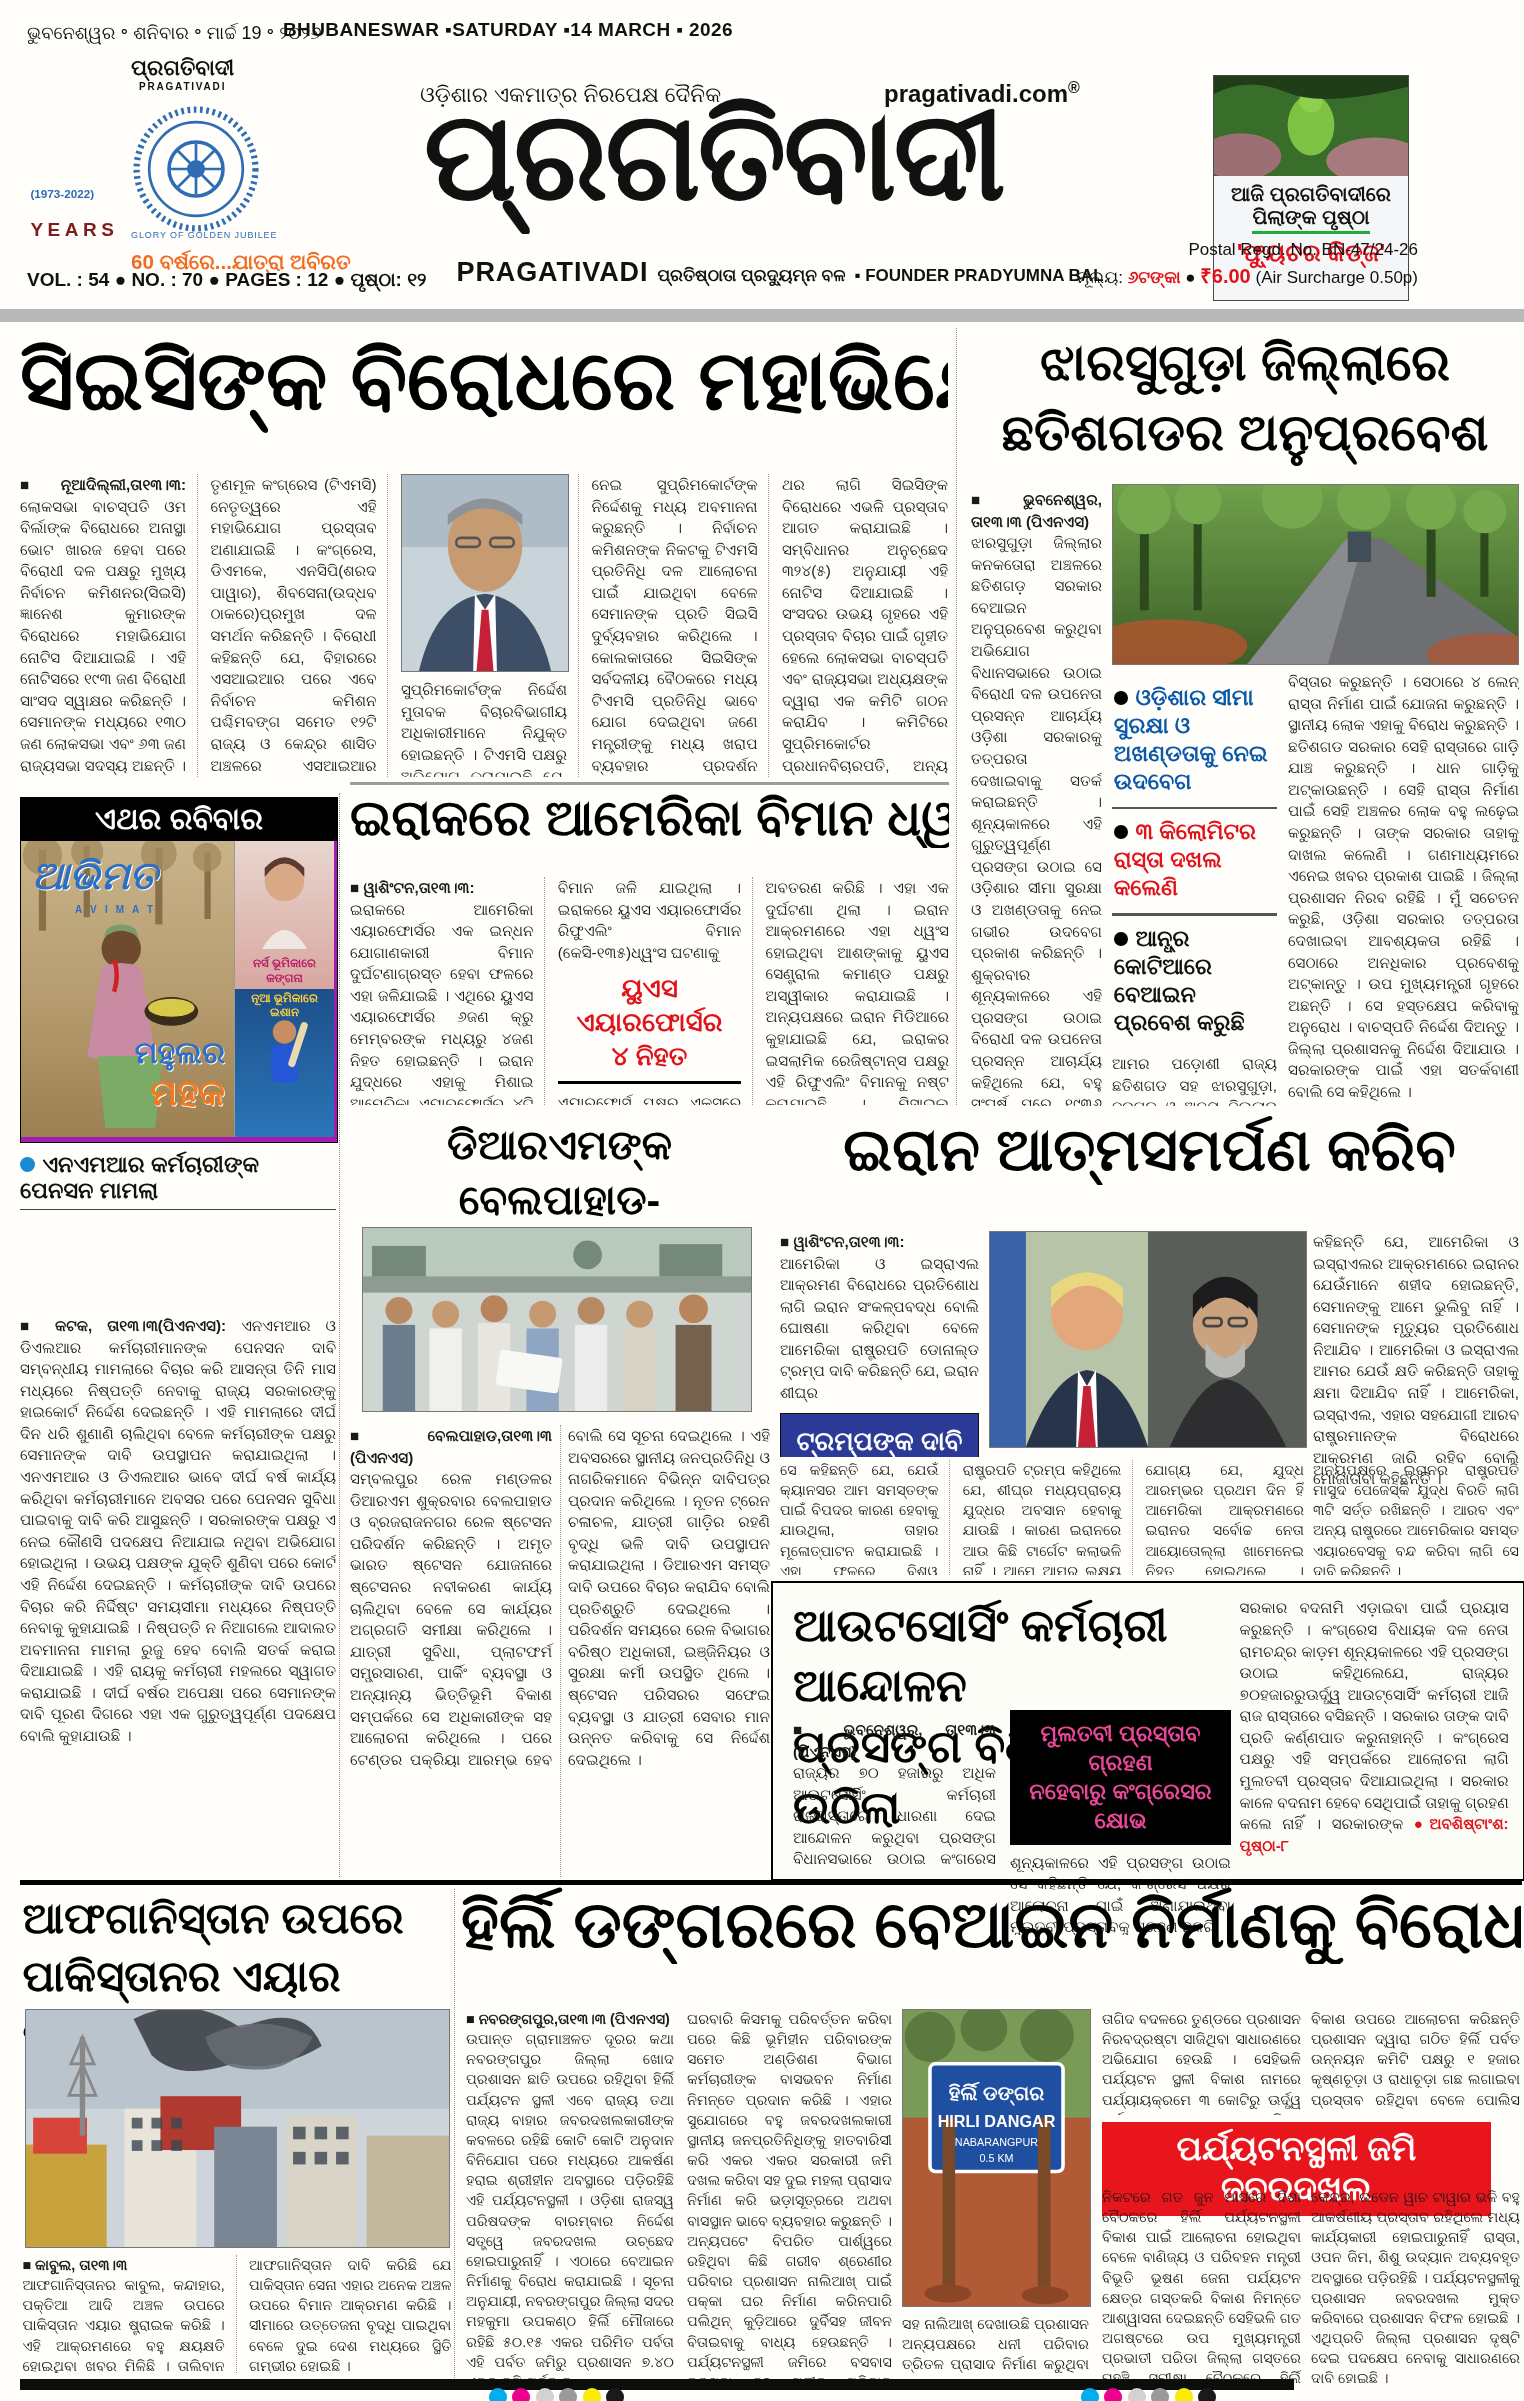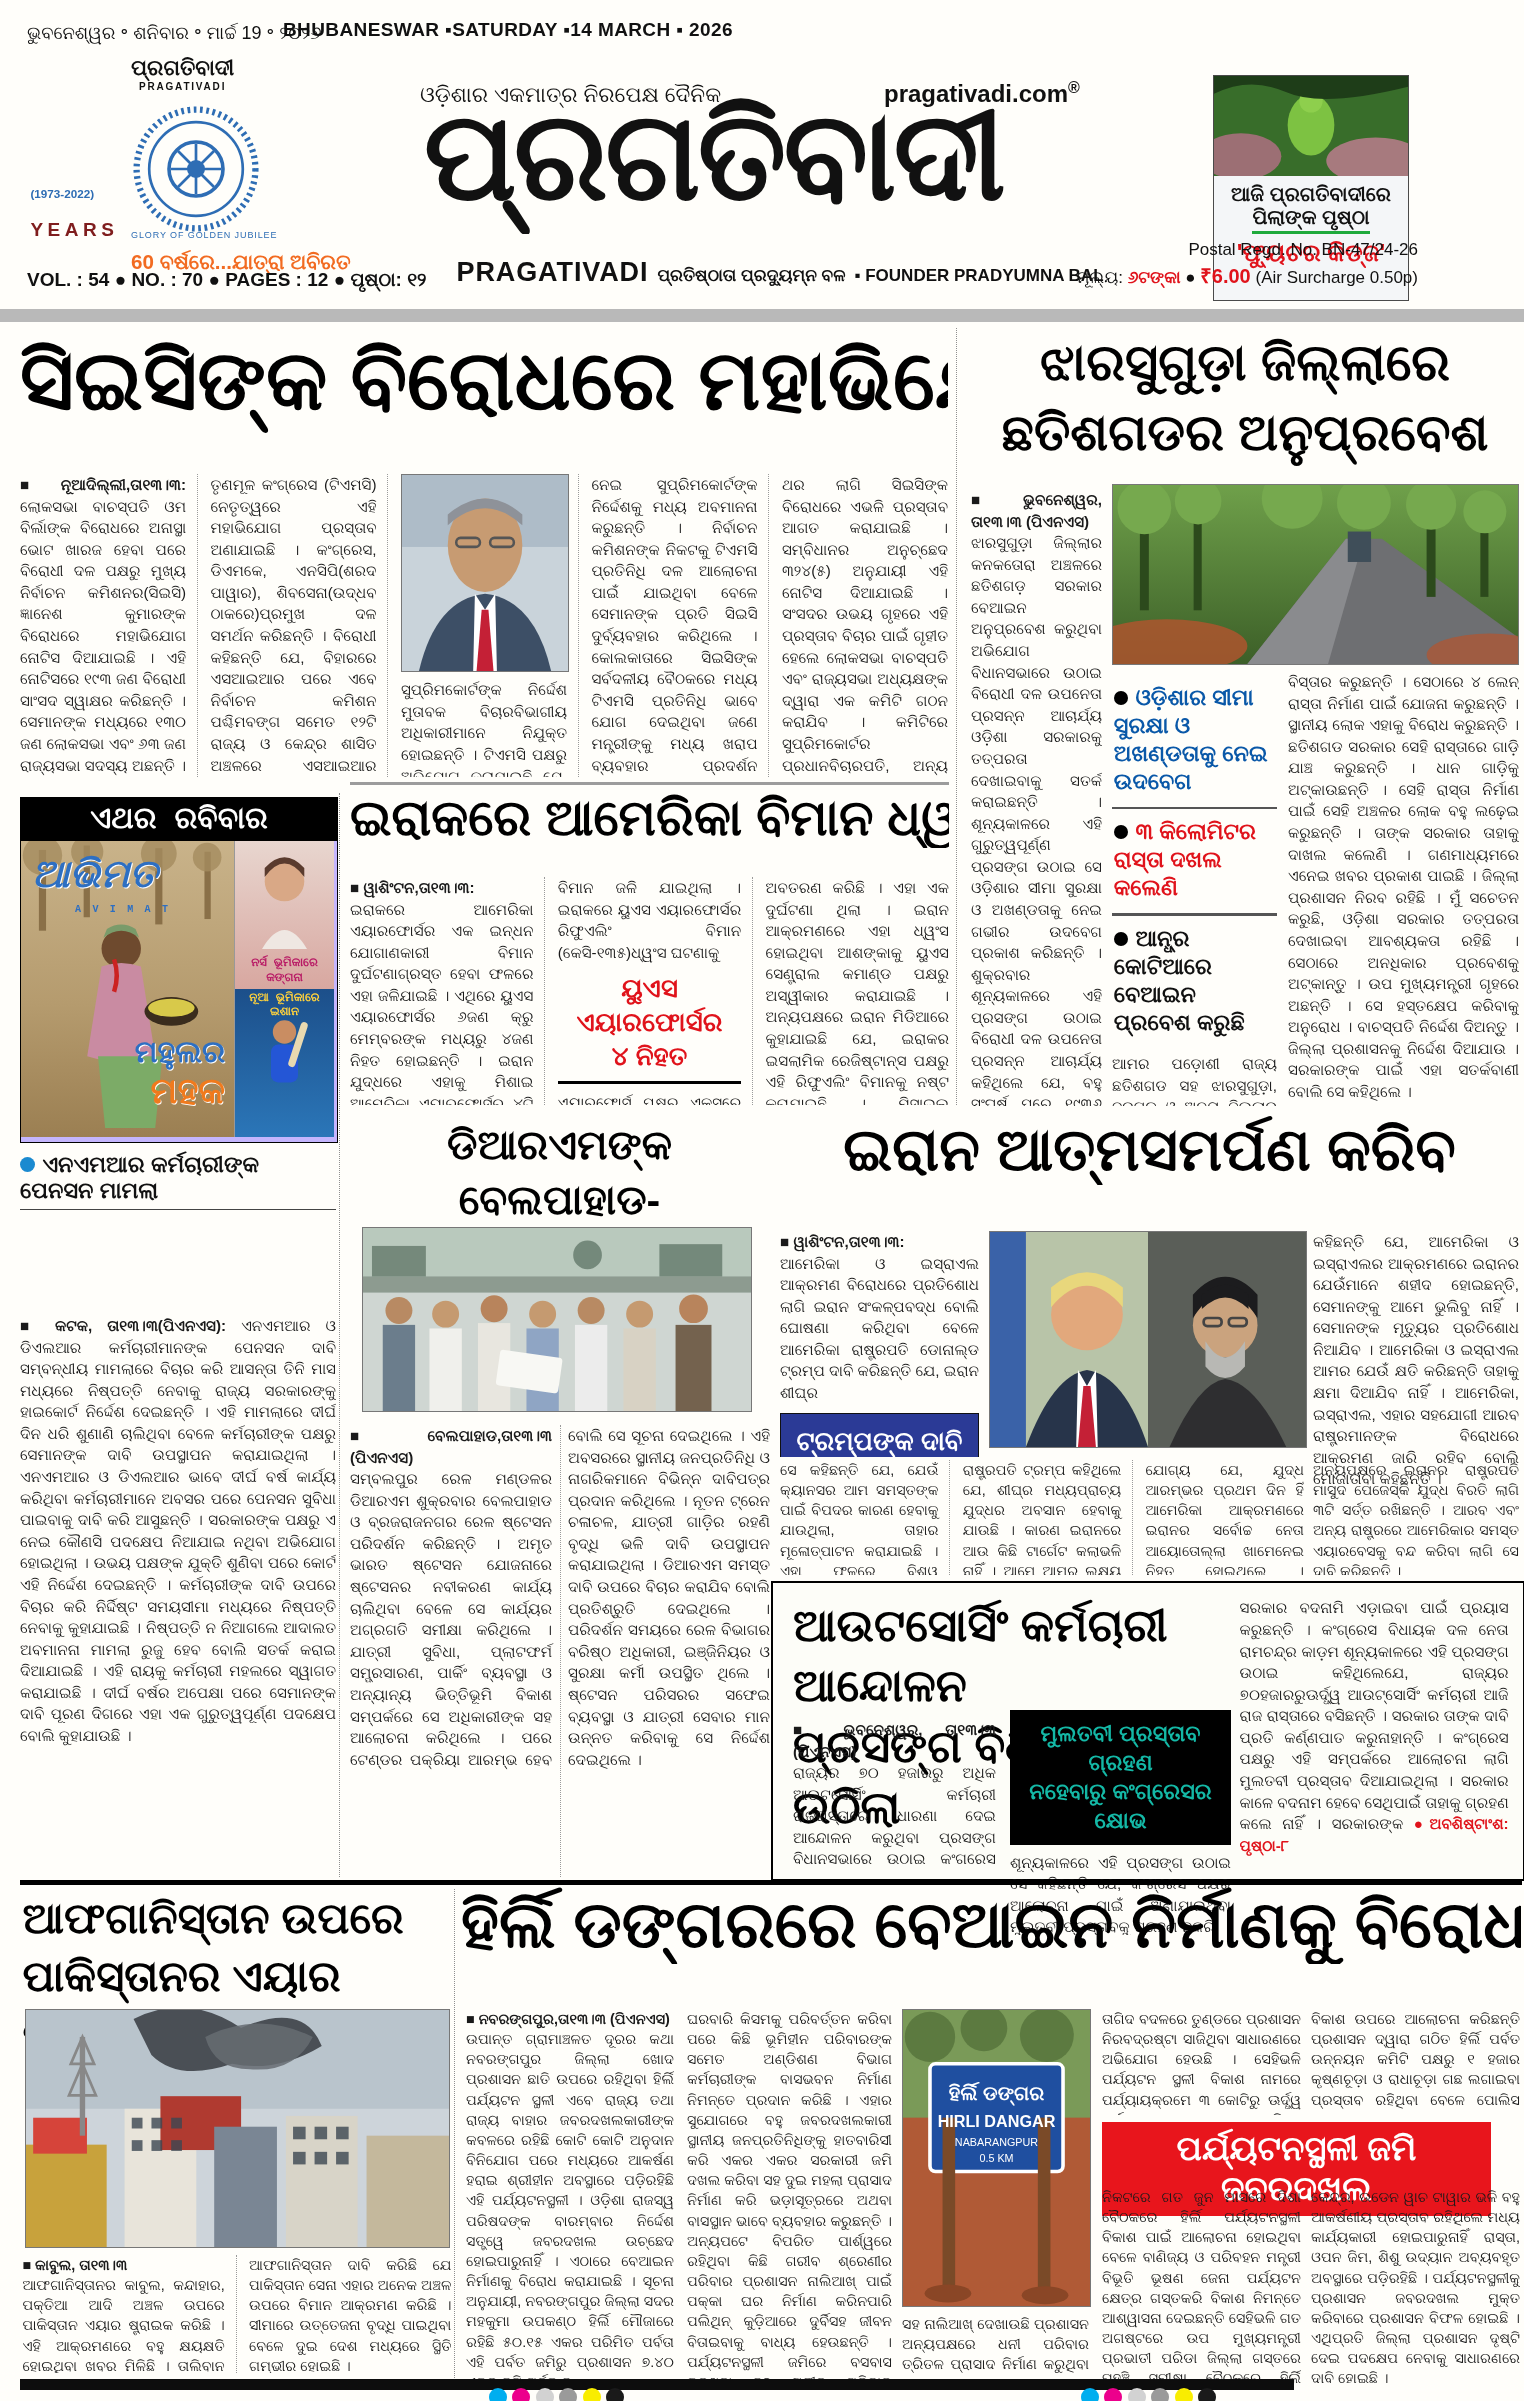--- a/index.html
+++ b/index.html
@@ -186,21 +186,21 @@
       <div class="center redtxt" style="font-size:26px;font-weight:900;line-height:1.3;margin:9px 0 7.2px;">
         <div>ୟୁଏସ ଏୟାରଫୋର୍ସର</div>
         <div>୪ ନିହତ</div>
       </div>
       <div style="height:3.6px;background:#000;margin-bottom:7.2px;"></div>
       <span>ଏୟାରଫୋର୍ସ ପକ୍ଷରୁ ଏକ୍ସରେ ସ୍ୱୀକାର କରାଯାଇଛି । ଏହି ବିମାନଟି ଆକାଶ ପଥରେ ଫାଇଟର ଜେଟରେ ଇନ୍ଧନ ଭର୍ତ୍ତି କରିଥାଏ । ଅନ୍ୟ ବିମାନଟି ନିରାପଦରେ</span>
     </div>
     <div class="body-txt clip">ଅବତରଣ କରିଛି । ଏହା ଏକ ଦୁର୍ଘଟଣା ଥିଲା । ଇରାନ ଆକ୍ରମଣରେ ଏହା ଧ୍ୱଂସ ହୋଇଥିବା ଆଶଙ୍କାକୁ ୟୁଏସ ସେଣ୍ଟ୍ରାଲ କମାଣ୍ଡ ପକ୍ଷରୁ ଅସ୍ୱୀକାର କରାଯାଇଛି । ଅନ୍ୟପକ୍ଷରେ ଇରାନ ମିଡିଆରେ କୁହାଯାଇଛି ଯେ, ଇରାକର ଇସଲାମିକ ରେଜିଷ୍ଟାନ୍ସ ପକ୍ଷରୁ ଏହି ରିଫୁଏଲିଂ ବିମାନକୁ ନଷ୍ଟ କରାଯାଇଛି । ମିସାଇଲ ସାହାଯ୍ୟରେ ଏହି ବିମାନକୁ ଧ୍ୱଂସ କରାଯାଇଥିବା ଇରାନ ମିଡିଆରେ କୁହାଯାଇଛି ।</div>
   </div>
 
-  <div class="abs" style="left:20px;top:797px;width:316px;height:344px;border:1.8px solid #000;background:#c4b5fd;font-family:Liberation Mono, monospace;">
+  <div class="abs" style="left:20px;top:797px;width:316px;height:344px;border:1.8px solid #000;background:#a21caf;">
     <div style="height:43px;background:#000;color:#fff;font-size:30px;font-weight:900;display:flex;align-items:center;justify-content:center;">ଏଥର ରବିବାର</div>
     <div style="display:flex;height:296px;">
       <div style="position:relative;width:213px;background:linear-gradient(180deg,#c9b38a,#b59b6e 55%,#9b7f52);">
         <svg width="213" height="296" viewBox="0 0 238 330" preserveAspectRatio="none" style="position:absolute;left:0;top:0;">
           <g fill="#8a7048">
               <rect x="20" y="10" width="8" height="90"></rect>
               <rect x="70" y="5" width="7" height="80"></rect>
               <rect x="150" y="8" width="8" height="85"></rect>
               <rect x="205" y="12" width="7" height="75"></rect>
             </g>
@@ -331,21 +331,21 @@
     <div class="abs clip body-txt" style="right:14.4px;top:14.4px;width:269px;height:266px;">
       <span>ସରକାର ବଦନାମି ଏଡ଼ାଇବା ପାଇଁ ପ୍ରୟାସ କରୁଛନ୍ତି ।</span>
       <span>କଂଗ୍ରେସ ବିଧାୟକ ଦଳ ନେତା ରାମଚନ୍ଦ୍ର କାଡ଼ମ ଶୂନ୍ୟକାଳରେ ଏହି ପ୍ରସଙ୍ଗ ଉଠାଇ କହିଥିଲେଯେ, ରାଜ୍ୟର ୭୦ହଜାରରୁଊର୍ଦ୍ଧ୍ୱ ଆଉଟ୍‌ସୋର୍ସିଂ କର୍ମଚାରୀ ଆଜି ରାଜ ରାସ୍ତାରେ ବସିଛନ୍ତି । ସରକାର ତାଙ୍କ ଦାବି ପ୍ରତି କର୍ଣ୍ଣପାତ କରୁନାହାନ୍ତି । କଂଗ୍ରେସ ପକ୍ଷରୁ ଏହି ସମ୍ପର୍କରେ ଆଲୋଚନା ଲାଗି ମୁଲତବୀ ପ୍ରସ୍ତାବ ଦିଆଯାଇଥିଲା । ସରକାର କାଳେ ବଦନାମ ହେବେ ସେଥିପାଇଁ ତାହାକୁ ଗ୍ରହଣ କଲେ ନାହିଁ । ସରକାରଙ୍କ</span>
       <span class="endmark">●ଅବଶିଷ୍ଟାଂଶ: ପୃଷ୍ଠା-୮</span>
     </div>
     <div class="abs clip body-txt" style="left:20px;top:136px;width:203px;height:145px;">
       <span class="dl">■ ଭୁବନେଶ୍ୱର, ତା୧୩।୩ (ପିଏନଏସ)</span><br>
       <span>ରାଜ୍ୟର ୭୦ ହଜାରରୁ ଅଧିକ ଆଉଟସୋର୍ସିଂ କର୍ମଚାରୀ ରାଜରାସ୍ତାରେ ଧାରଣା ଦେଇ ଆନ୍ଦୋଳନ କରୁଥିବା ପ୍ରସଙ୍ଗ ବିଧାନସଭାରେ ଉଠାଇ କଂଗ୍ରେସ ବିଧାୟକ ଦଳ ନେତା ରାମଚନ୍ଦ୍ର କାଡ଼ମ ସରକାରକୁ ସମାଲୋଚନା କରିଛନ୍ତି ।</span>
     </div>
     <div class="abs" style="left:237px;top:127px;width:221px;">
-      <div style="background:#000;color:#14b8a6;font-size:22.4px;font-weight:900;text-align:center;padding:9px 5.4px;line-height:1.3;">
+      <div style="background:#000;color:#ec4899;font-size:22.4px;font-weight:900;text-align:center;padding:9px 5.4px;line-height:1.3;">
         <div>ମୁଲତବୀ ପ୍ରସ୍ତାବ ଗ୍ରହଣ</div>
         <div>ନହେବାରୁ କଂଗ୍ରେସର କ୍ଷୋଭ</div>
       </div>
       <div class="body-txt clip" style="margin-top:7.2px;height:83px;">ଶୂନ୍ୟକାଳରେ ଏହି ପ୍ରସଙ୍ଗ ଉଠାଇ ସେ କହିଛନ୍ତି ଯେ, କଂଗ୍ରେସ ପକ୍ଷରୁ ଆଲୋଚନା ପାଇଁ ଅଣାଯାଇଥିବା ମୁଲତବୀ ପ୍ରସ୍ତାବକୁ ଗ୍ରହଣ ନକରି</div>
     </div>
   </div>
 
   <div class="abs" style="left:20px;top:1880px;width:1502px;height:4.5px;background:#000;"></div>
 
   <div class="abs hl" style="left:22.4px;top:1889px;width:429px;font-size:43px;line-height:1.35;">

